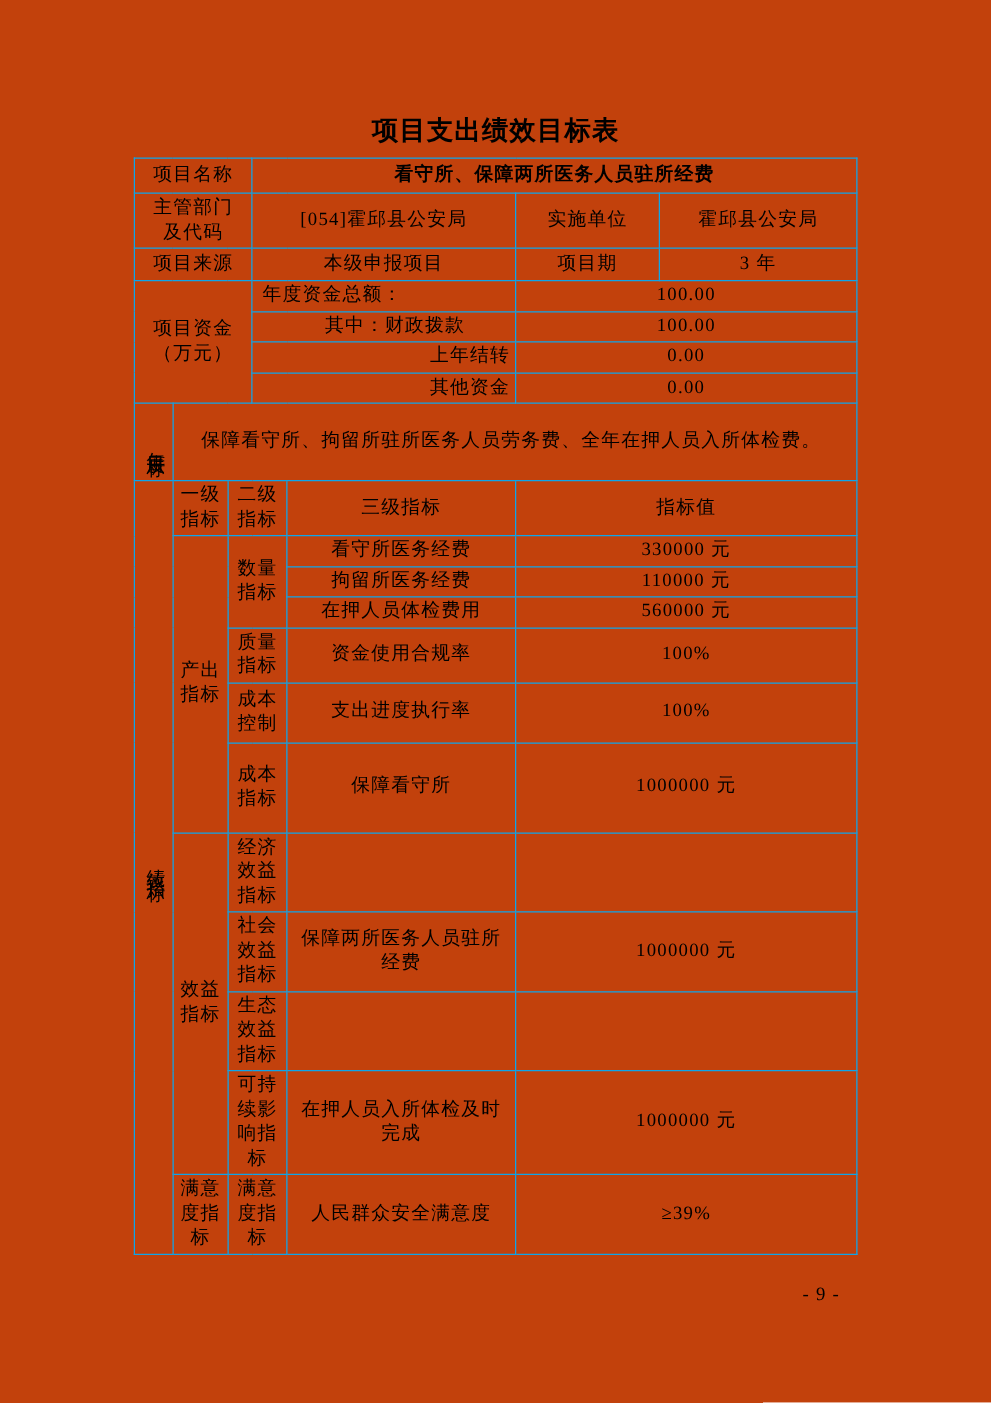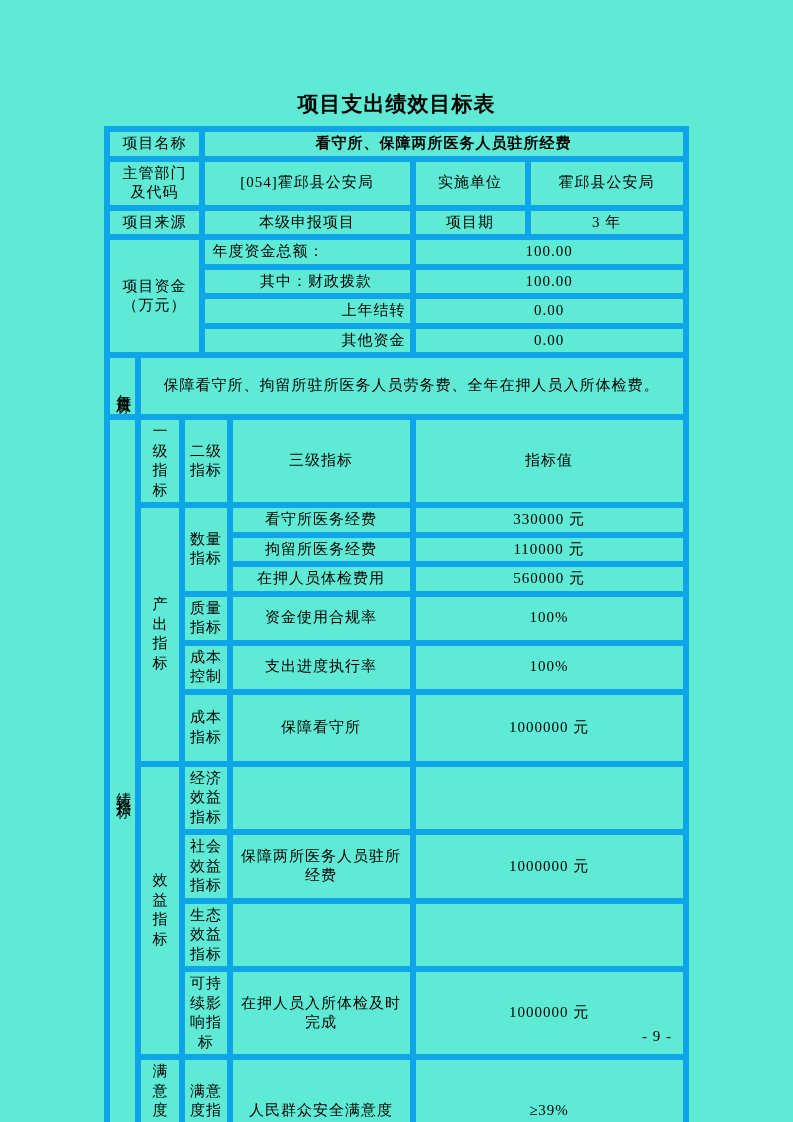--- a/index.html
+++ b/index.html
@@ -2,21 +2,21 @@
 <html lang="zh"><head>
 <meta charset="utf-8">
 <style>
   * { margin: 0; padding: 0; box-sizing: border-box; }
   html, body { background: #ffffff; }
   .page {
     position: relative;
     width: 793px;
     height: 1122px;
     margin: 0 auto;
-    background: #5eead4;
+    background: #c2410c;
     color: #000000;
     font-family: "Liberation Serif", "DejaVu Serif", serif;
     overflow: hidden;
   }
   .doc-title {
     padding-top: 90px;
     text-align: center;
     font-size: 21px;
     font-weight: bold;
     letter-spacing: 1px;
@@ -27,21 +27,21 @@
     font-size: 14px;
     letter-spacing: 1px;
   }
   table.main {
     border-collapse: collapse;
     table-layout: fixed;
     width: 578px;
     margin: 8px auto 0 auto;
   }
   td {
-    border: 6px solid #0ea5e9;
+    border: 1px solid #0ea5e9;
     text-align: center;
     vertical-align: middle;
     font-size: 15px;
     line-height: 1.3;
     letter-spacing: 1px;
     padding: 2px 4px;
     word-break: break-all;
     overflow: hidden;
   }
   td.label3 { padding: 2px 12px; }           

